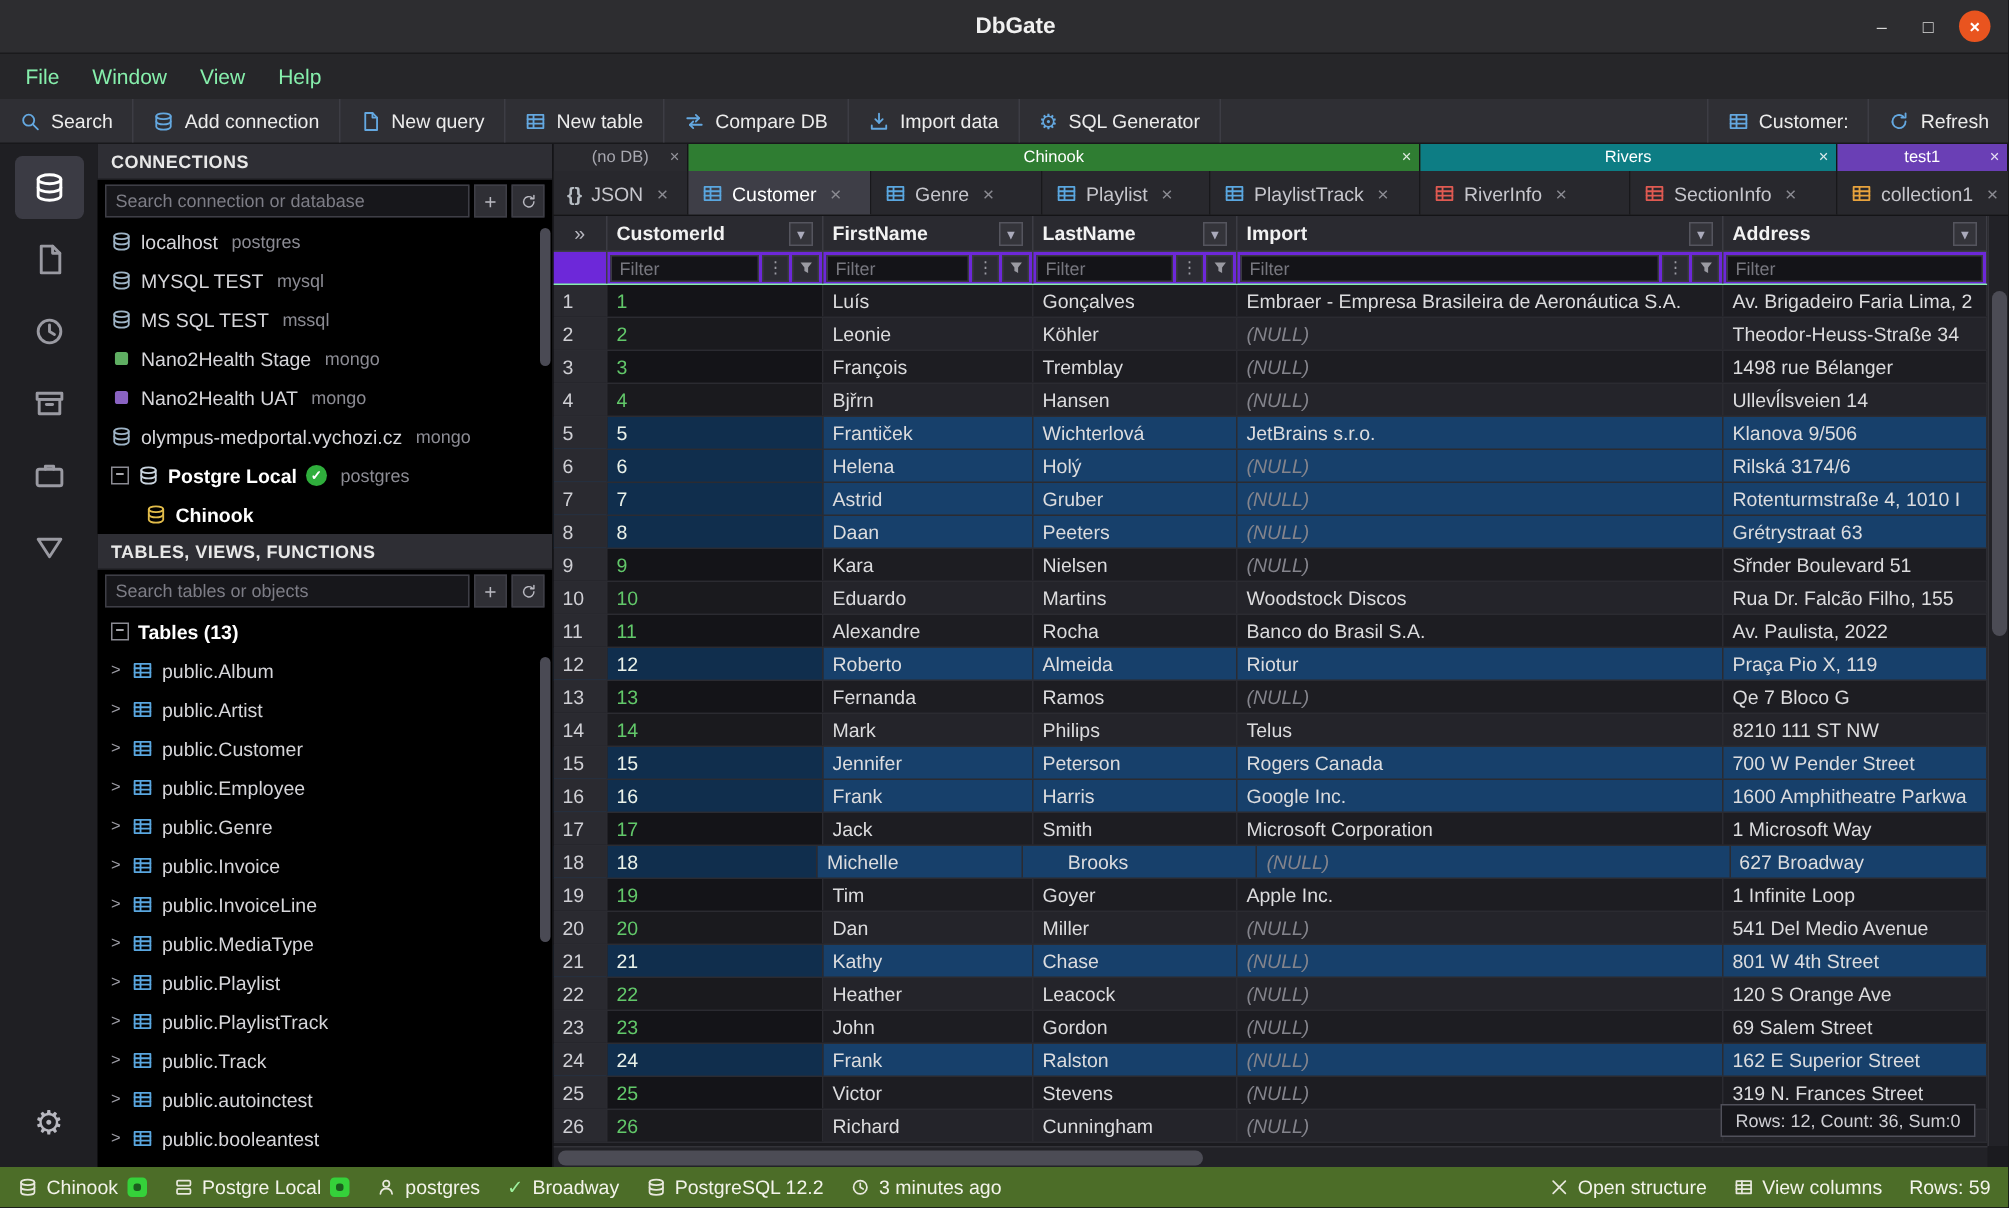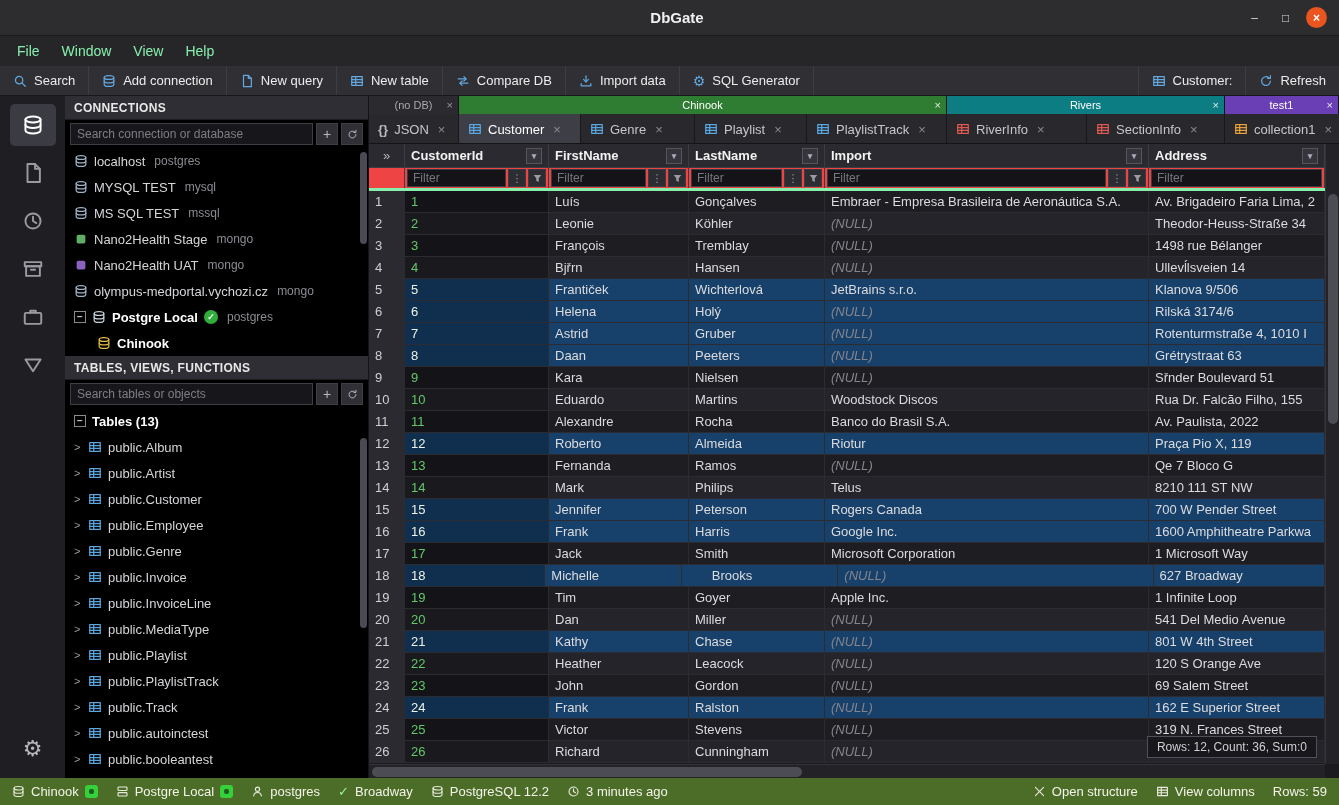--- a/index.html
+++ b/index.html
@@ -62,21 +62,21 @@
   .tab.active { background:#3e3e47; color:#fff; }
   .tab .x { color:#8b8b92; margin-left:3px; }
   .tab .glyph { font-weight:700; }
 
   
   .grid { flex:1; position:relative; background:#1b1b1f; display:flex; flex-direction:column; min-height:0; overflow:hidden; }
   .grid-header { flex:0 0 24px; display:flex; width:956px; background:#2a2a30; border-bottom:1px solid #3c3c44; }
   .gh-cell { display:flex; align-items:center; font-size:13px; font-weight:700; color:#f2f2f2; padding:0 6px; border-right:1px solid #3c3c44; overflow:hidden; }
   .gh-cell.rn { justify-content:center; color:#b8b8c0; font-weight:400; }
   .gh-dd { margin-left:auto; width:16px; height:16px; border:1px solid #55555e; background:#34343a; color:#aab; font-size:9px; display:flex; align-items:center; justify-content:center; flex:0 0 16px; }
-  .filter-row { flex:0 0 22px; display:flex; width:956px; background:#ef4444; border-bottom:3px solid #86efac; }
+  .filter-row { flex:0 0 22px; display:flex; width:956px; background:#6d28d9; border-bottom:1px solid #86efac; }
   .f-cell { border-right:1px solid #3c3c44; display:flex; align-items:center; padding:1px 2px; gap:2px; overflow:hidden; }
   .f-input { flex:1; min-width:20px; height:18px; background:#141418; border:1px solid #3a3a42; color:#a8a8b0; font-size:12px; padding:0 5px; font-family:inherit; outline:none; }
   .f-input::placeholder { color:#77777f; }
   .f-btn { width:18px; height:18px; background:#2c2c33; border:1px solid #3a3a42; color:#9a9aa2; font-size:11px; display:flex; align-items:center; justify-content:center; flex:0 0 18px; }
   .grid-body { flex:1; overflow:hidden; width:956px; }
   .g-row { display:flex; height:22px; background:#1d1d22; border-bottom:1px solid #2b2b31; }
   .g-row.alt { background:#24242a; }
   .g-row.selected { background:#17406b; }
   .g-cell { padding:0 6px; font-size:13px; color:#dcdcde; border-right:1px solid #2b2b31; white-space:nowrap; overflow:hidden; display:flex; align-items:center; }
   .g-rownum { background:#2a2a30; color:#cfcfd4; flex:0 0 36px; }

